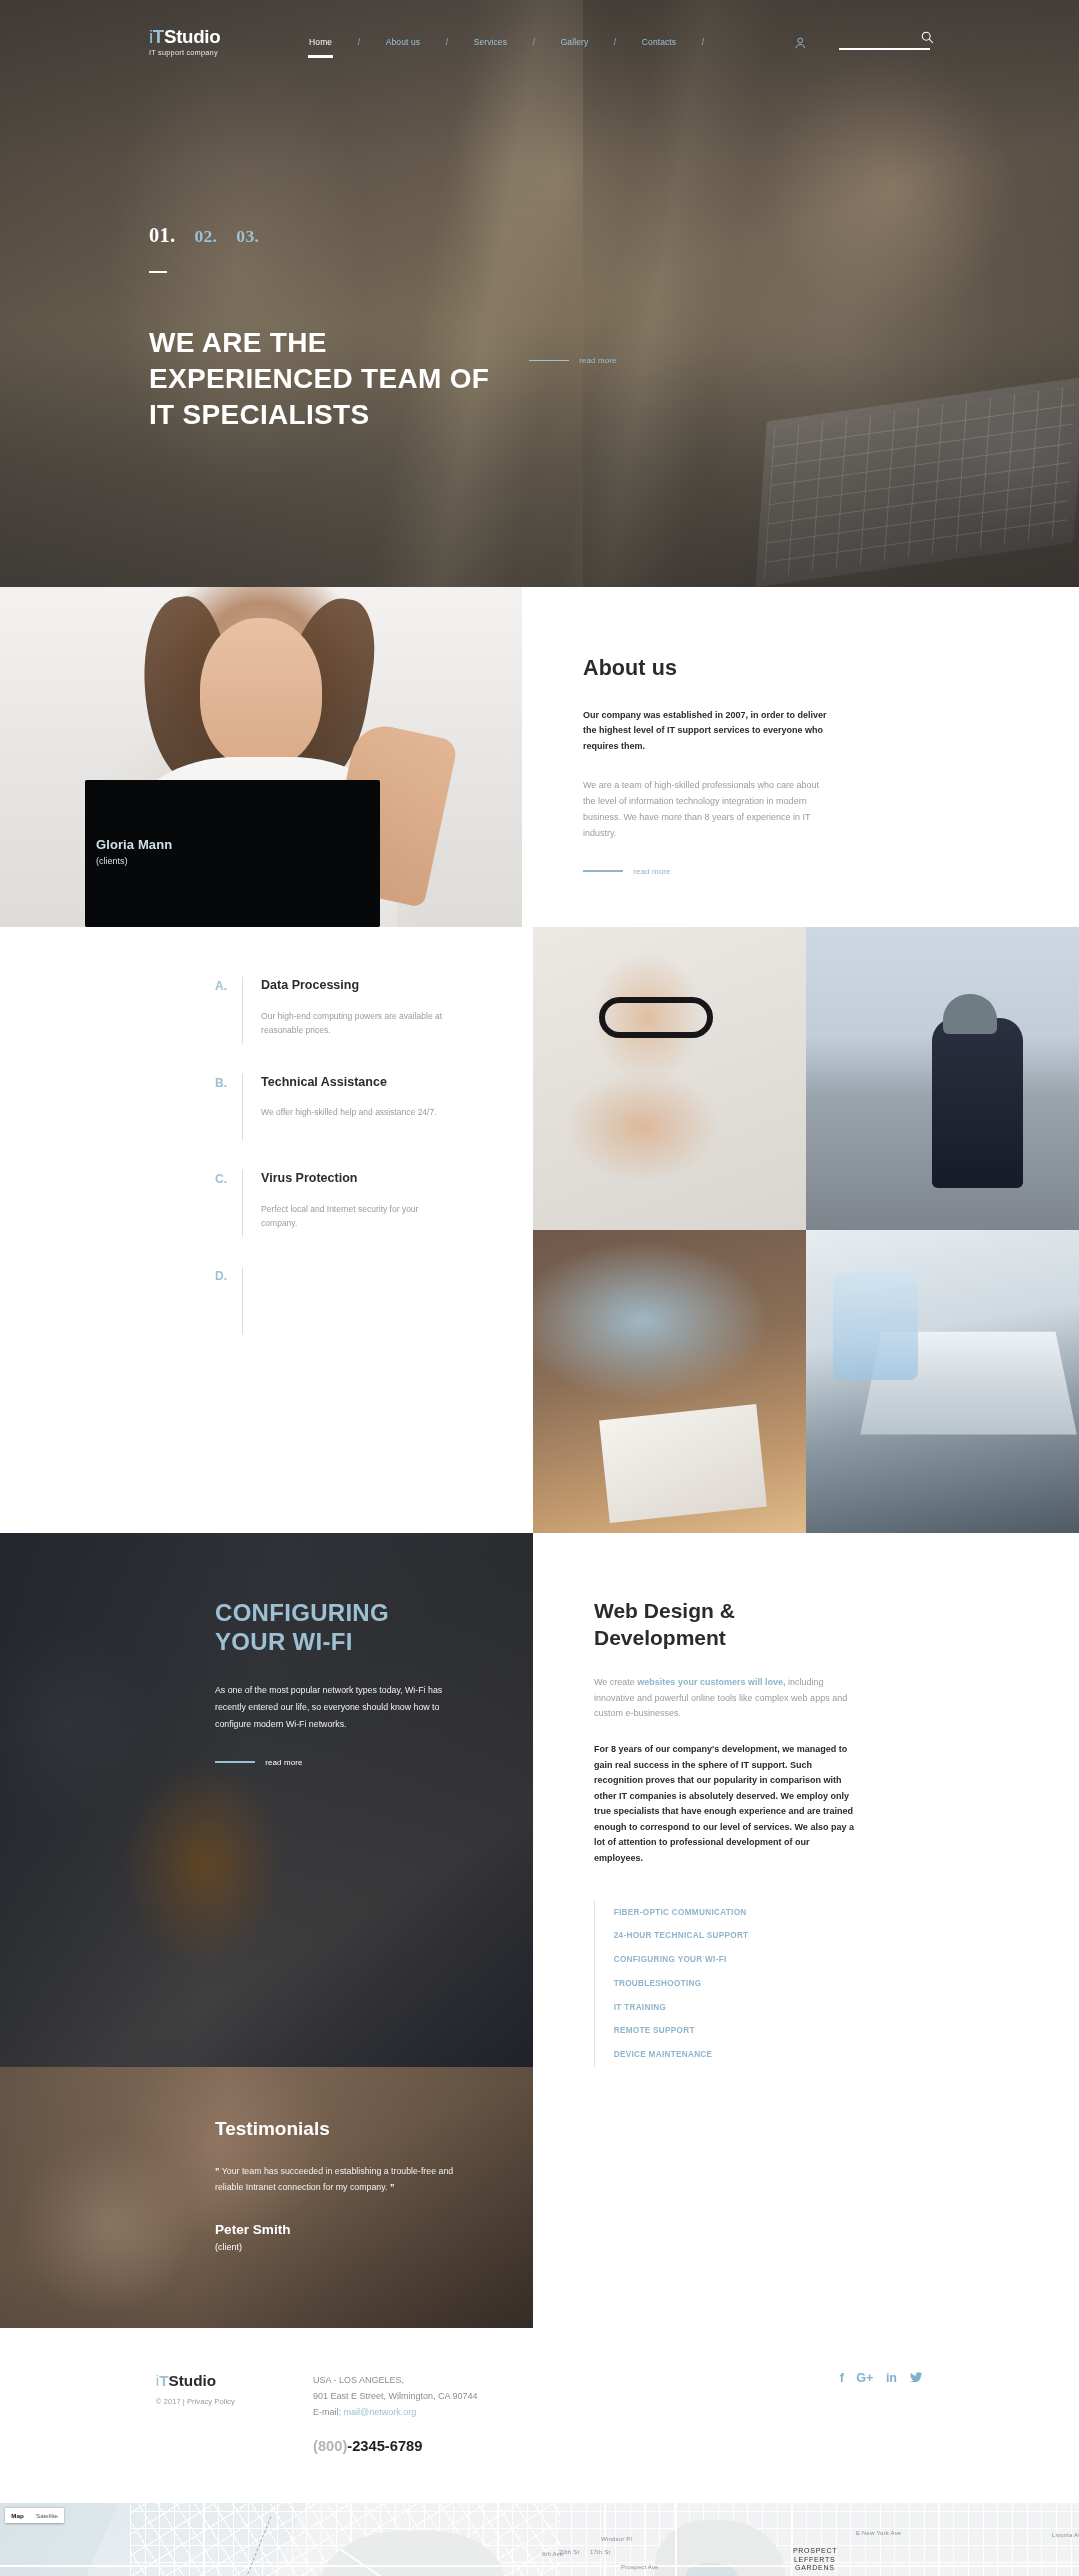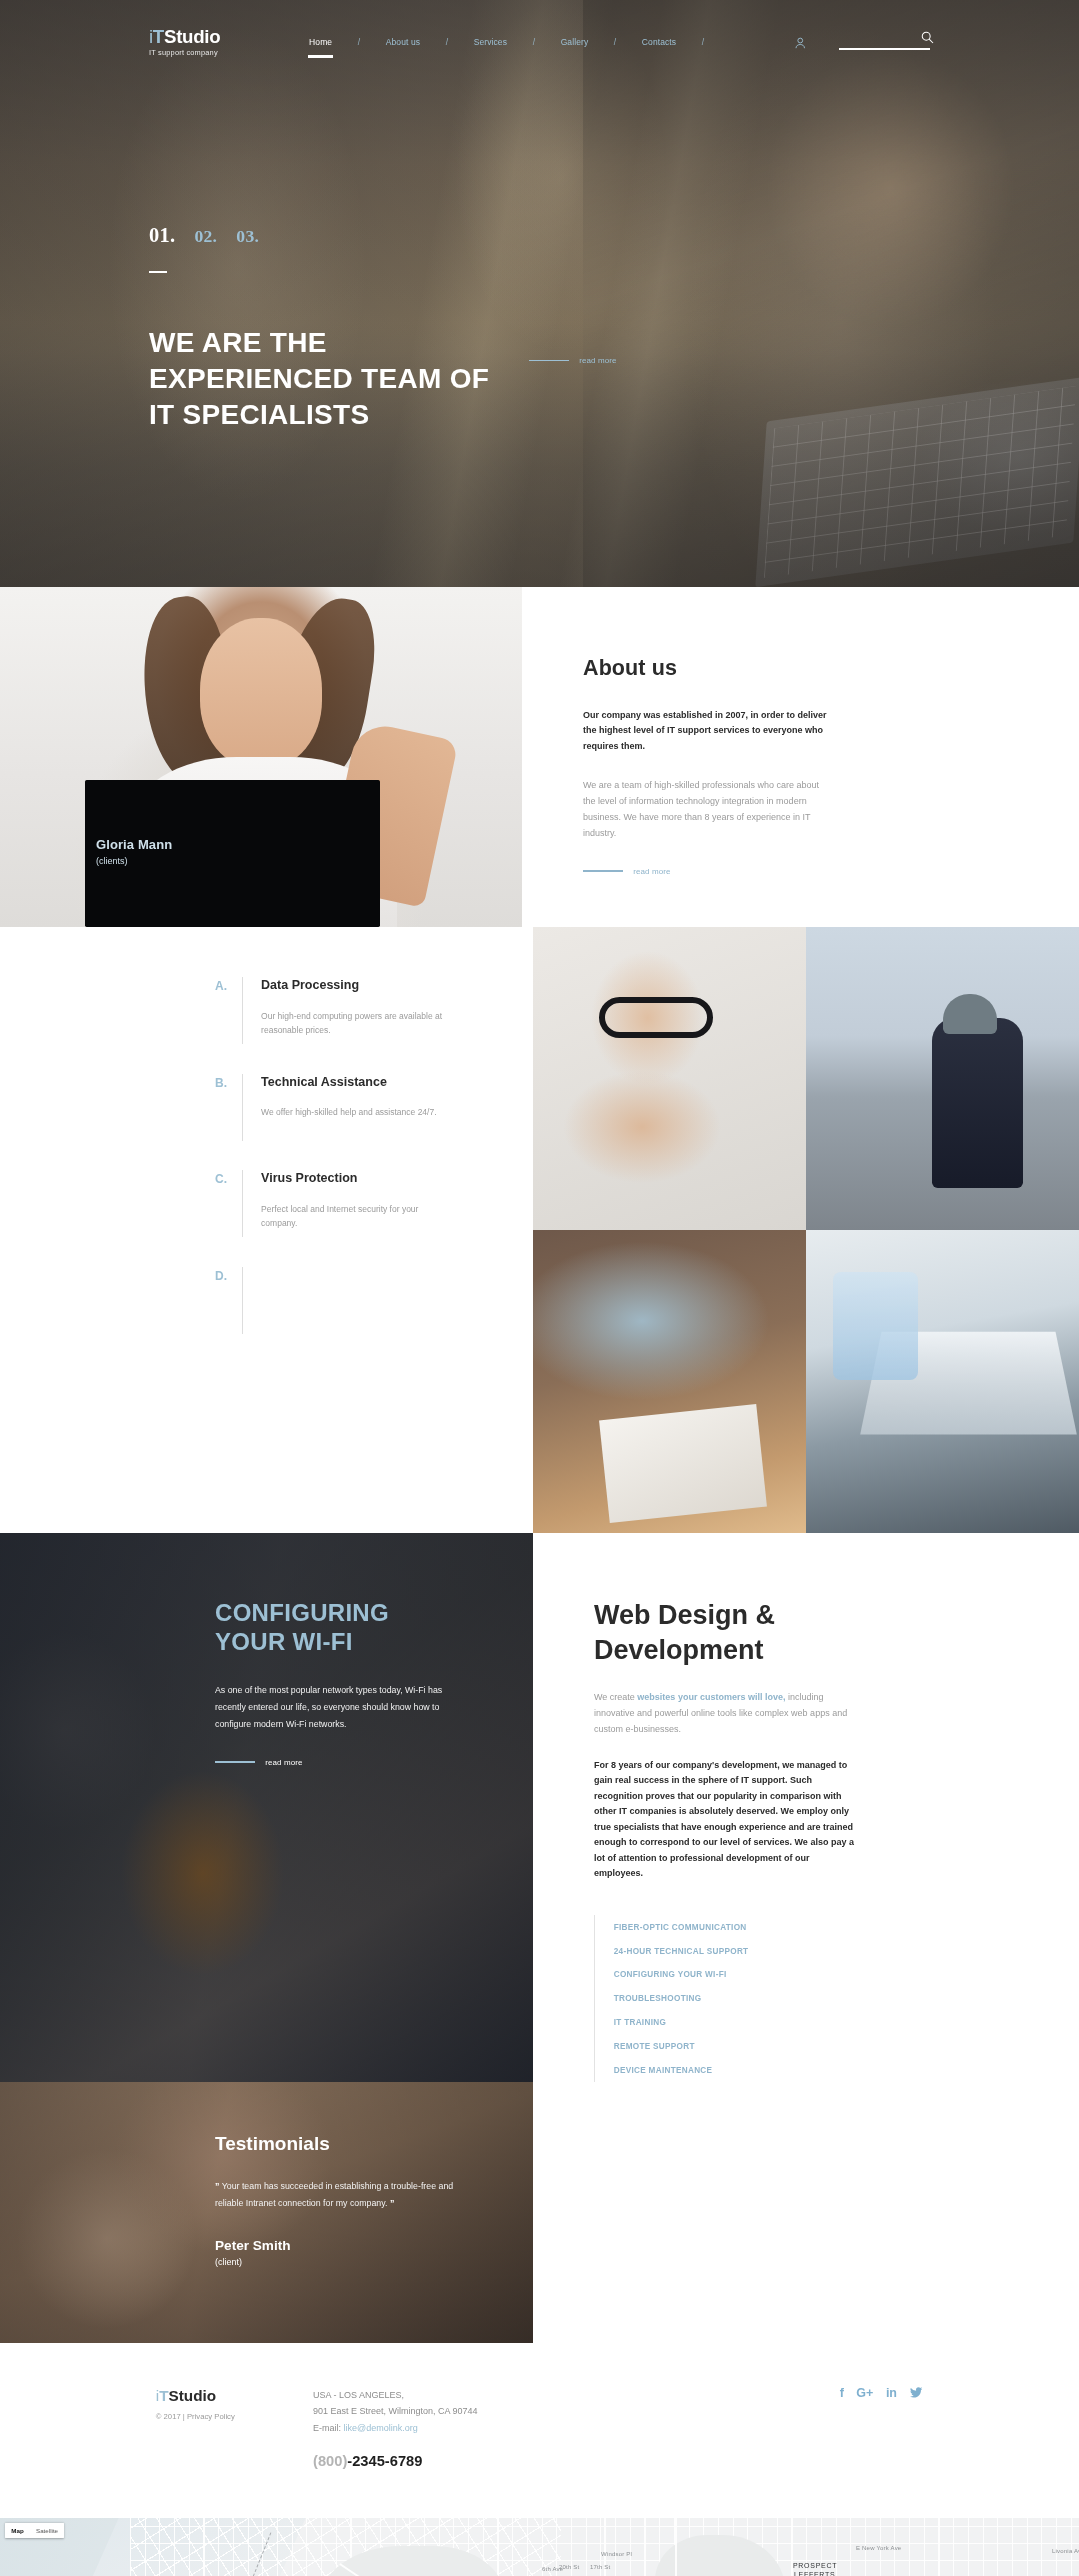--- a/index.html
+++ b/index.html
@@ -203,21 +203,21 @@
       linear-gradient(150deg,#3b3d42 0%,#4a4944 40%,#6b6258 70%,#2f3136 100%);
   }
   .wifi-inner { padding:65px 0 0 215px; position:relative; z-index:2; }
   .wifi-title { font-size:24px; font-weight:800; color:#9dc0d4; line-height:1.22; letter-spacing:0.3px; text-transform:uppercase; width:244px; }
   .wifi-desc { margin-top:25.5px; width:230px; font-size:8.8px; line-height:1.92; color:#f2f2f2; }
   .readmore.light .bar { background:#9dc0d4; }
   .readmore.light .txt { color:#ffffff; }
 
   .webdesign { flex:1; background:#fff; padding:65px 0 0 61px; }
   .webdesign-inner { width:267px; }
-  .wd-h2 { font-size:27px; font-weight:800; color:#2b2b2b; line-height:1.28; }
+  .wd-h2 { font-size:21px; font-weight:800; color:#2b2b2b; line-height:1.28; }
   .wd-lead { margin-top:23px; font-size:9px; line-height:1.75; color:#9b9b9b; }
   .wd-lead b { color:#8fb4cb; font-weight:700; }
   .wd-body { margin-top:20.4px; font-size:9px; line-height:1.72; color:#2b2b2b; font-weight:700; }
   .wd-links { margin-top:34px; display:flex; border-left:1.1px solid #e2e2e2; padding-left:18.7px; flex-direction:column; gap:0; }
   .wd-link { font-size:8.2px; font-weight:700; letter-spacing:0.3px; color:#8fb4cb; text-decoration:none; padding:7.4px 0; }
 
   
   .testimonials {
     width:533px; position:relative; overflow:hidden; min-height:261px;
     background:
@@ -483,21 +483,21 @@
     <div class="container">
       <div class="footer-inner">
         <div class="f-logo-col">
           <div class="f-logo"><span class="lt-i">i</span><span class="lt-t">T</span><span>Studio</span></div>
           <div class="f-copy">© 2017 | Privacy Policy</div>
         </div>
 
         <div class="f-contact">
           <div class="f-line">USA - LOS ANGELES,</div>
           <div class="f-line">901 East E Street, Wilmington, CA 90744</div>
-          <div class="f-line"><span>E-mail: </span><a href="#">like@demolink.org</a></div>
+          <div class="f-line"><span>E-mail: </span><a href="#">mail@network.org</a></div>
           <div class="f-phone"><span class="area">(800)</span><span>-2345-6789</span></div>
         </div>
 
         <div class="f-social">
           <a href="#">f</a>
           <a href="#">G+</a>
           <a href="#">in</a>
           <a href="#">
             <svg width="12.5" height="10.8" viewBox="0 0 22 19" fill="#7fb0cf">
                 <path d="M21.6 2.4c-.8.35-1.65.6-2.55.7 .92-.55 1.6-1.42 1.95-2.45-.86.5-1.8.88-2.8 1.08A4.4 4.4 0 0 0 10.7 5.7c0 .35.04.68.12 1A12.5 12.5 0 0 1 1.5 1.9a4.4 4.4 0 0 0 1.37 5.88c-.72-.02-1.4-.22-2-.55v.06a4.4 4.4 0 0 0 3.53 4.32 4.4 4.4 0 0 1-1.98.08 4.4 4.4 0 0 0 4.1 3.06A8.85 8.85 0 0 1 0 16.6a12.45 12.45 0 0 0 6.76 1.98c8.1 0 12.55-6.72 12.55-12.55l-.02-.57A8.9 8.9 0 0 0 21.6 2.4z"></path>

